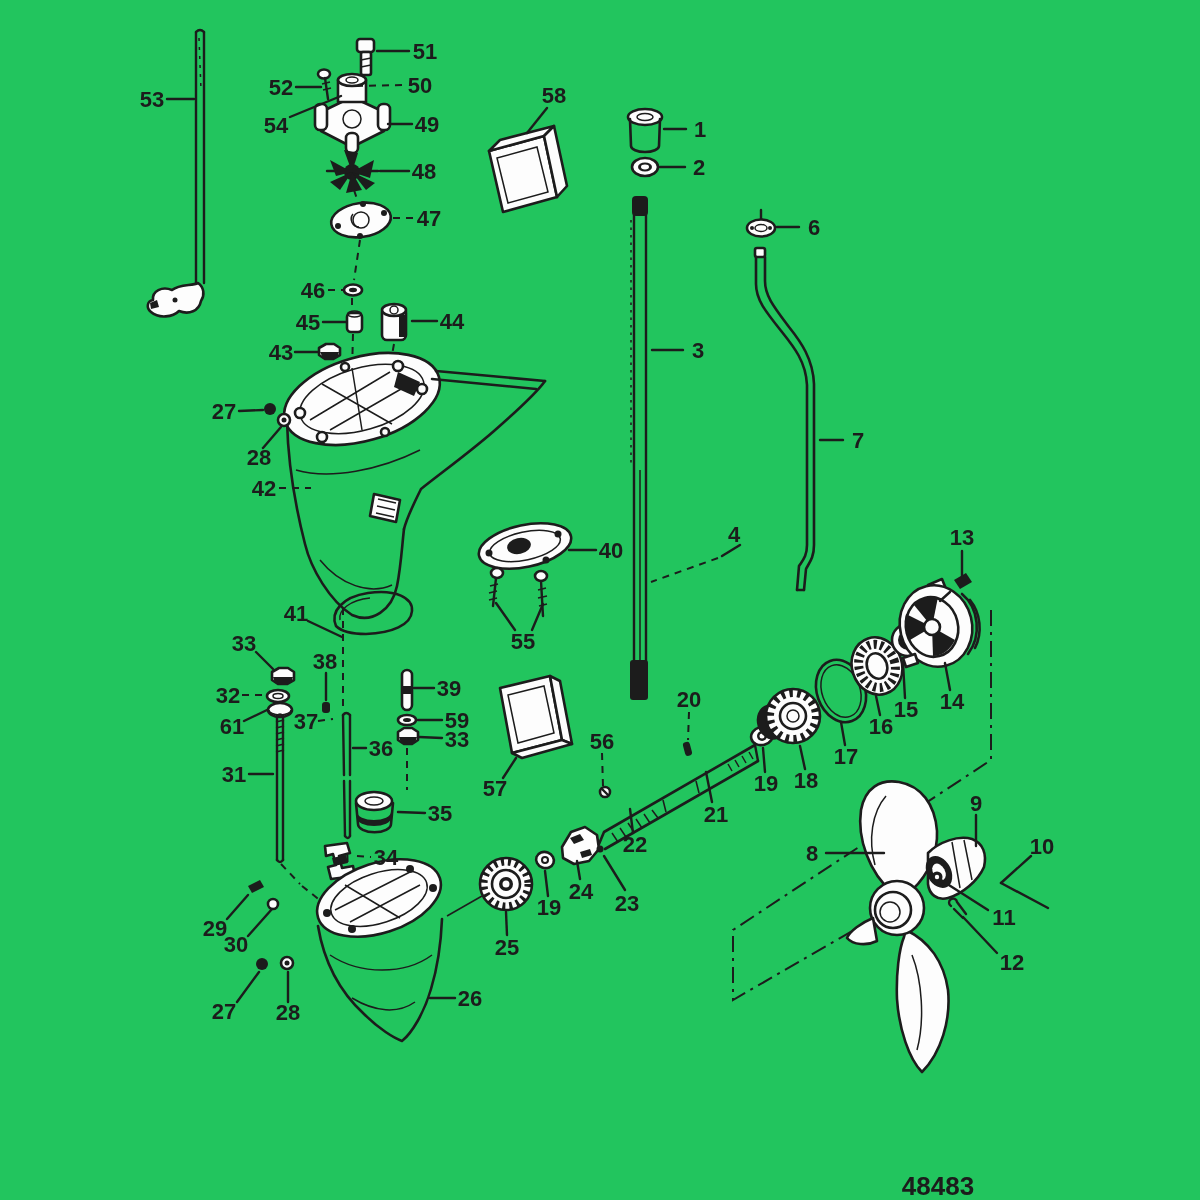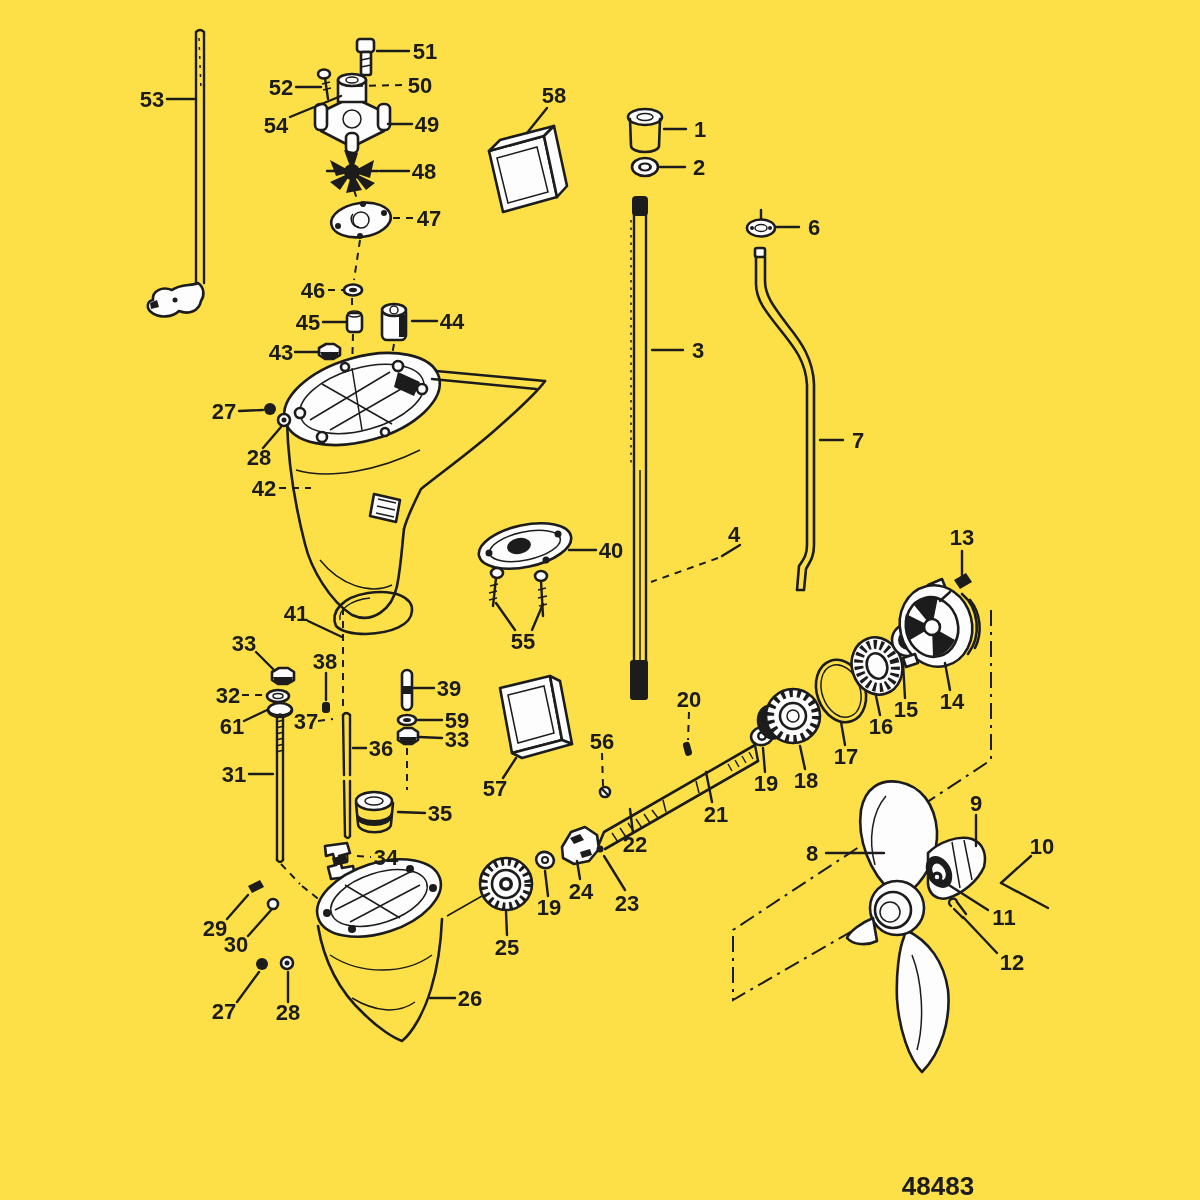--- a/index.html
+++ b/index.html
@@ -1,16 +1,16 @@
 <!DOCTYPE html>
 <html><head>
 <meta charset="utf-8">
 <style>
   html,body{margin:0;padding:0;background:#ffffff;}
-  .page{position:relative;width:1200px;height:1200px;background:#fde047;overflow:hidden;
+  .page{position:relative;width:1200px;height:1200px;background:#22c55e;overflow:hidden;
         font-family:"Liberation Sans",sans-serif;}
   svg{position:absolute;inset:0;}
   svg text{font-family:"Liberation Sans",sans-serif;font-weight:700;font-size:22px;fill:#1c1c1c;}
   text.dwg{font-size:26px;}
   .ln{stroke:#1c1c1c;stroke-width:2.4;fill:none;stroke-linecap:round;}
   .ol{stroke:#1c1c1c;stroke-width:2.6;fill:none;stroke-linejoin:round;stroke-linecap:round;}
   .olw{stroke:#1c1c1c;stroke-width:2.6;fill:#fdfdfd;stroke-linejoin:round;}
   .thin{stroke:#1c1c1c;stroke-width:1.5;fill:none;}
   .dk{fill:#1c1c1c;stroke:none;}
   .dash{stroke:#1c1c1c;stroke-width:2;fill:none;stroke-dasharray:7 6;}

